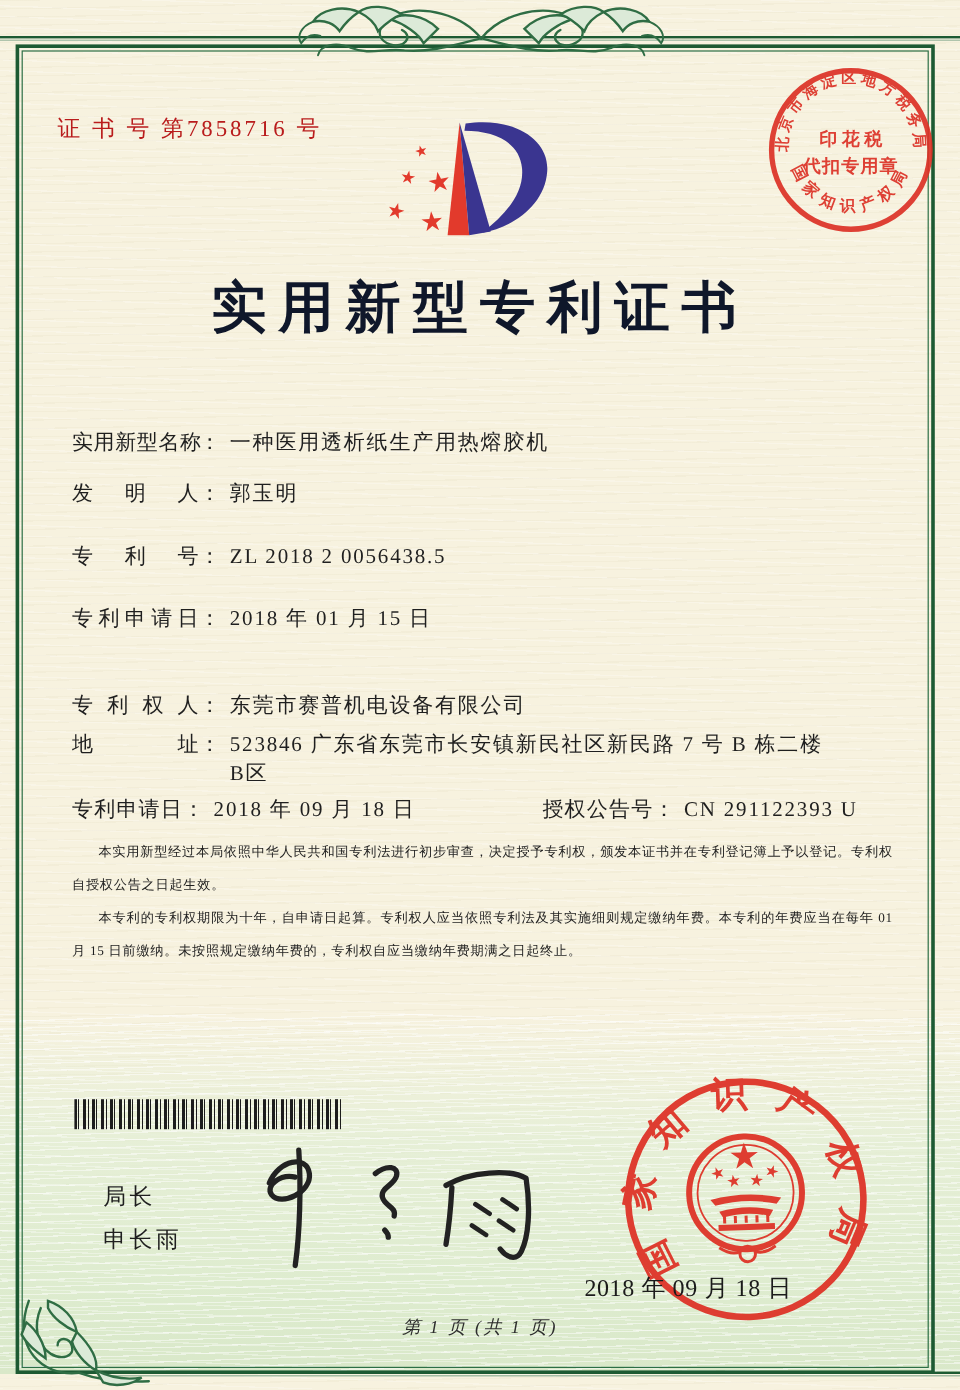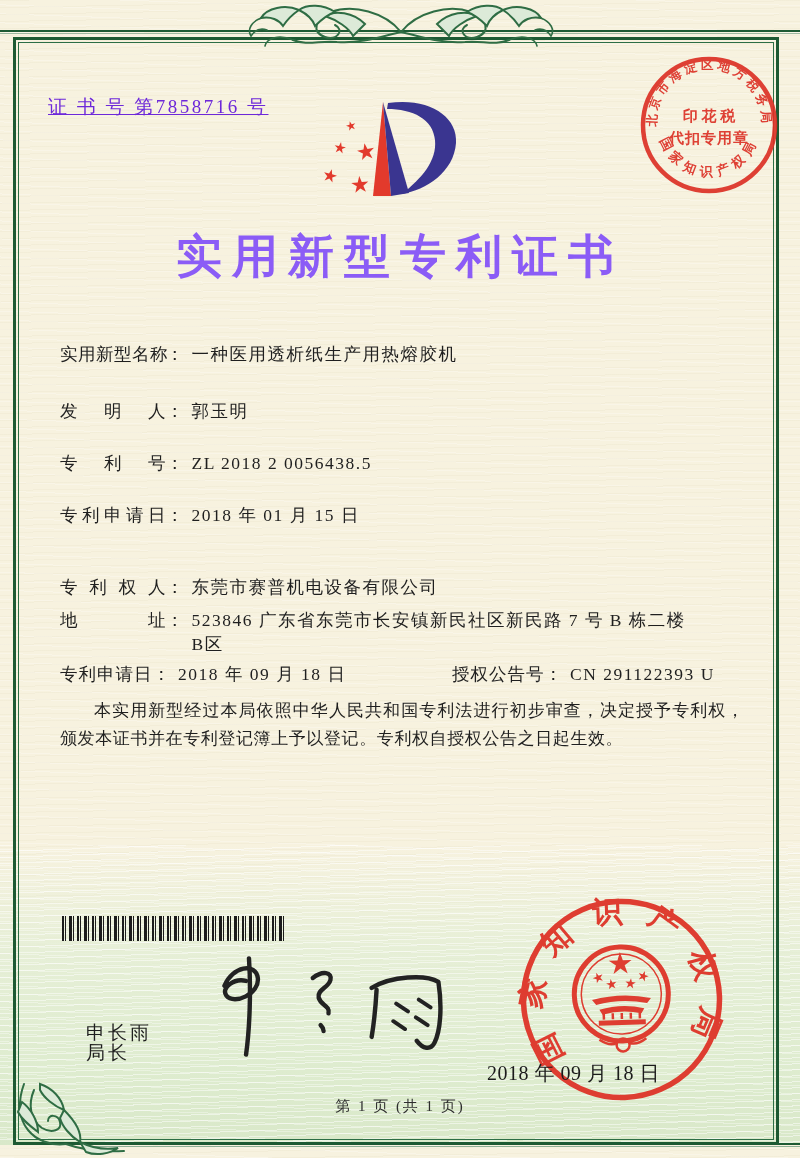--- a/index.html
+++ b/index.html
@@ -38,73 +38,73 @@
     border:3px solid #1d5a33; z-index:1; pointer-events:none;
   }
   .frame-inner {
     position:absolute; inset:2px; border:1px solid #2c6e45;
   }
   .ornament-top    { position:absolute; left:205px; top:2px;  z-index:2; }
   .ornament-corner { position:absolute; left:10px; top:1080px; z-index:3; }
 
   .cert-no {
     position:absolute; left:48px; top:94px; z-index:3;
-    font-size:19px; letter-spacing:2.5px; color:#6d28d9;text-decoration:underline;
+    font-size:19px; letter-spacing:2.5px; color:#b91c1c;
   }
   .tax-stamp { position:absolute; left:634px; top:50px; z-index:4; opacity:.92; }
   .brand-logo { position:absolute; left:316px; top:96px; z-index:3; }
 
   .doc-title {
     position:absolute; left:0; top:226px; width:800px; z-index:3;
-    text-align:center; font-size:46px; font-weight:700; letter-spacing:10px; color:#8b5cf6;
+    text-align:center; font-size:46px; font-weight:700; letter-spacing:10px; color:#0f172a;
   }
 
   .fields { position:absolute; left:60px; top:0; width:690px; z-index:3; font-size:17.5px; }
   .frow { position:absolute; left:0; white-space:nowrap; }
   .flabel {
     display:inline-block; width:106px;
     text-align:justify; text-align-last:justify;
     letter-spacing:.5px;
   }
   .colon { display:inline-block; margin-right:8px; }
   .fvalue { letter-spacing:1.5px; }
   .fvalue-wrap {
     display:inline-block; width:505px; vertical-align:top;
     white-space:normal; line-height:24px; letter-spacing:1.5px;
   }
   .grant-right { position:absolute; left:392px; white-space:nowrap; }
   .glabel { letter-spacing:1px; }
 
   .paragraphs {
     position:absolute; left:60px; top:697px; width:684px; z-index:3;
-    font-size:17px; line-height:27.5px; text-align:justify;
+    font-size:11px; line-height:27.5px; text-align:justify;
   }
   .paragraphs p { text-indent:2em; letter-spacing:.6px; }
 
   .barcode {
     position:absolute; left:62px; top:916px; width:224px; height:25px; z-index:3;
     background-image:repeating-linear-gradient(90deg,
       #1c1c1c 0 2px,  rgba(0,0,0,0) 2px 3px,
       #1c1c1c 3px 4px, rgba(0,0,0,0) 4px 7px,
       #1c1c1c 7px 10px, rgba(0,0,0,0) 10px 11px,
       #1c1c1c 11px 12px, rgba(0,0,0,0) 12px 15px);
   }
 
-  .officer-title { position:absolute; left:86px; top:1040px;  z-index:3; font-size:19px; letter-spacing:3px; }
+  .officer-title { position:absolute; left:86px; top:984px;  z-index:3; font-size:19px; letter-spacing:3px; }
   .officer-name  { position:absolute; left:86px; top:1020px; z-index:3; font-size:19px; letter-spacing:3px; }
   .signature { position:absolute; left:195px; top:946px; z-index:4; }
 
   .gov-seal { position:absolute; left:514px; top:892px; z-index:3; opacity:.95; transform:rotate(-2deg); }
   .seal-date {
     position:absolute; left:487px; top:1060px; width:180px; z-index:4;
     font-size:20px; letter-spacing:.5px; color:#1b1b1b; white-space:nowrap;
   }
   .page-footer {
     position:absolute; left:0; top:1097px; width:800px; z-index:3;
-    text-align:center; font-size:15px; letter-spacing:2px; color:#2d2d2d;
+    text-align:center; font-size:15px; letter-spacing:2px; color:#2d2d2d;font-style:italic;
   }
   svg text { font-family:"Liberation Serif","DejaVu Serif",serif; }
 </style>
 </head>
 <body>
 
 <div class="paper-texture"></div>
 <div class="green-zone"></div>
 <div class="top-rule"></div>
 <div class="top-rule-2"></div>
@@ -172,21 +172,21 @@
     <use href="#starA" transform="translate(24,52) scale(6) rotate(10)"></use>
     <use href="#starA" transform="translate(50,56) scale(9) rotate(-10)"></use>
     <use href="#starA" transform="translate(14,80) scale(7) rotate(15)"></use>
     <use href="#starA" transform="translate(44,89) scale(9) rotate(-5)"></use>
   </g>
 </svg>
 
 <div class="doc-title">实用新型专利证书</div>
 
 <div class="fields">
-  <div class="frow" style="top:342px">
+  <div class="frow" style="top:356px">
     <span class="flabel">实用新型名称</span><span class="colon">：</span><span class="fvalue">一种医用透析纸生产用热熔胶机</span>
   </div>
   <div class="frow" style="top:399px">
     <span class="flabel">发明人</span><span class="colon">：</span><span class="fvalue">郭玉明</span>
   </div>
   <div class="frow" style="top:451px">
     <span class="flabel">专利号</span><span class="colon">：</span><span class="fvalue">ZL 2018 2 0056438.5</span>
   </div>
   <div class="frow" style="top:503px">
     <span class="flabel">专利申请日</span><span class="colon">：</span><span class="fvalue">2018 年 01 月 15 日</span>
@@ -200,20 +200,21 @@
   <div class="frow" style="top:662px">
     <span class="glabel">专利申请日</span><span class="colon">：</span><span class="fvalue">2018 年 09 月 18 日</span>
     <span class="grant-right">
       <span class="glabel">授权公告号</span><span class="colon">：</span><span class="fvalue">CN 291122393 U</span>
     </span>
   </div>
 </div>
 
 <div class="paragraphs">
   <p>本实用新型经过本局依照中华人民共和国专利法进行初步审查，决定授予专利权，颁发本证书并在专利登记簿上予以登记。专利权自授权公告之日起生效。</p>
+  <p>本专利的专利权期限为十年，自申请日起算。专利权人应当依照专利法及其实施细则规定缴纳年费。本专利的年费应当在每年 01 月 15 日前缴纳。未按照规定缴纳年费的，专利权自应当缴纳年费期满之日起终止。</p>
 </div>
 
 <div class="barcode"></div>
 
 <div class="officer-title">局长</div>
 <div class="officer-name">申长雨</div>
 
 <svg class="signature" width="265" height="118" viewBox="0 0 270 115">
   <g stroke="#222" stroke-width="4.5" fill="none" stroke-linecap="round" stroke-linejoin="round">
     <path d="M30,38 C38,18 62,14 64,30 C66,46 40,58 32,48 C26,40 40,30 52,33"></path>

